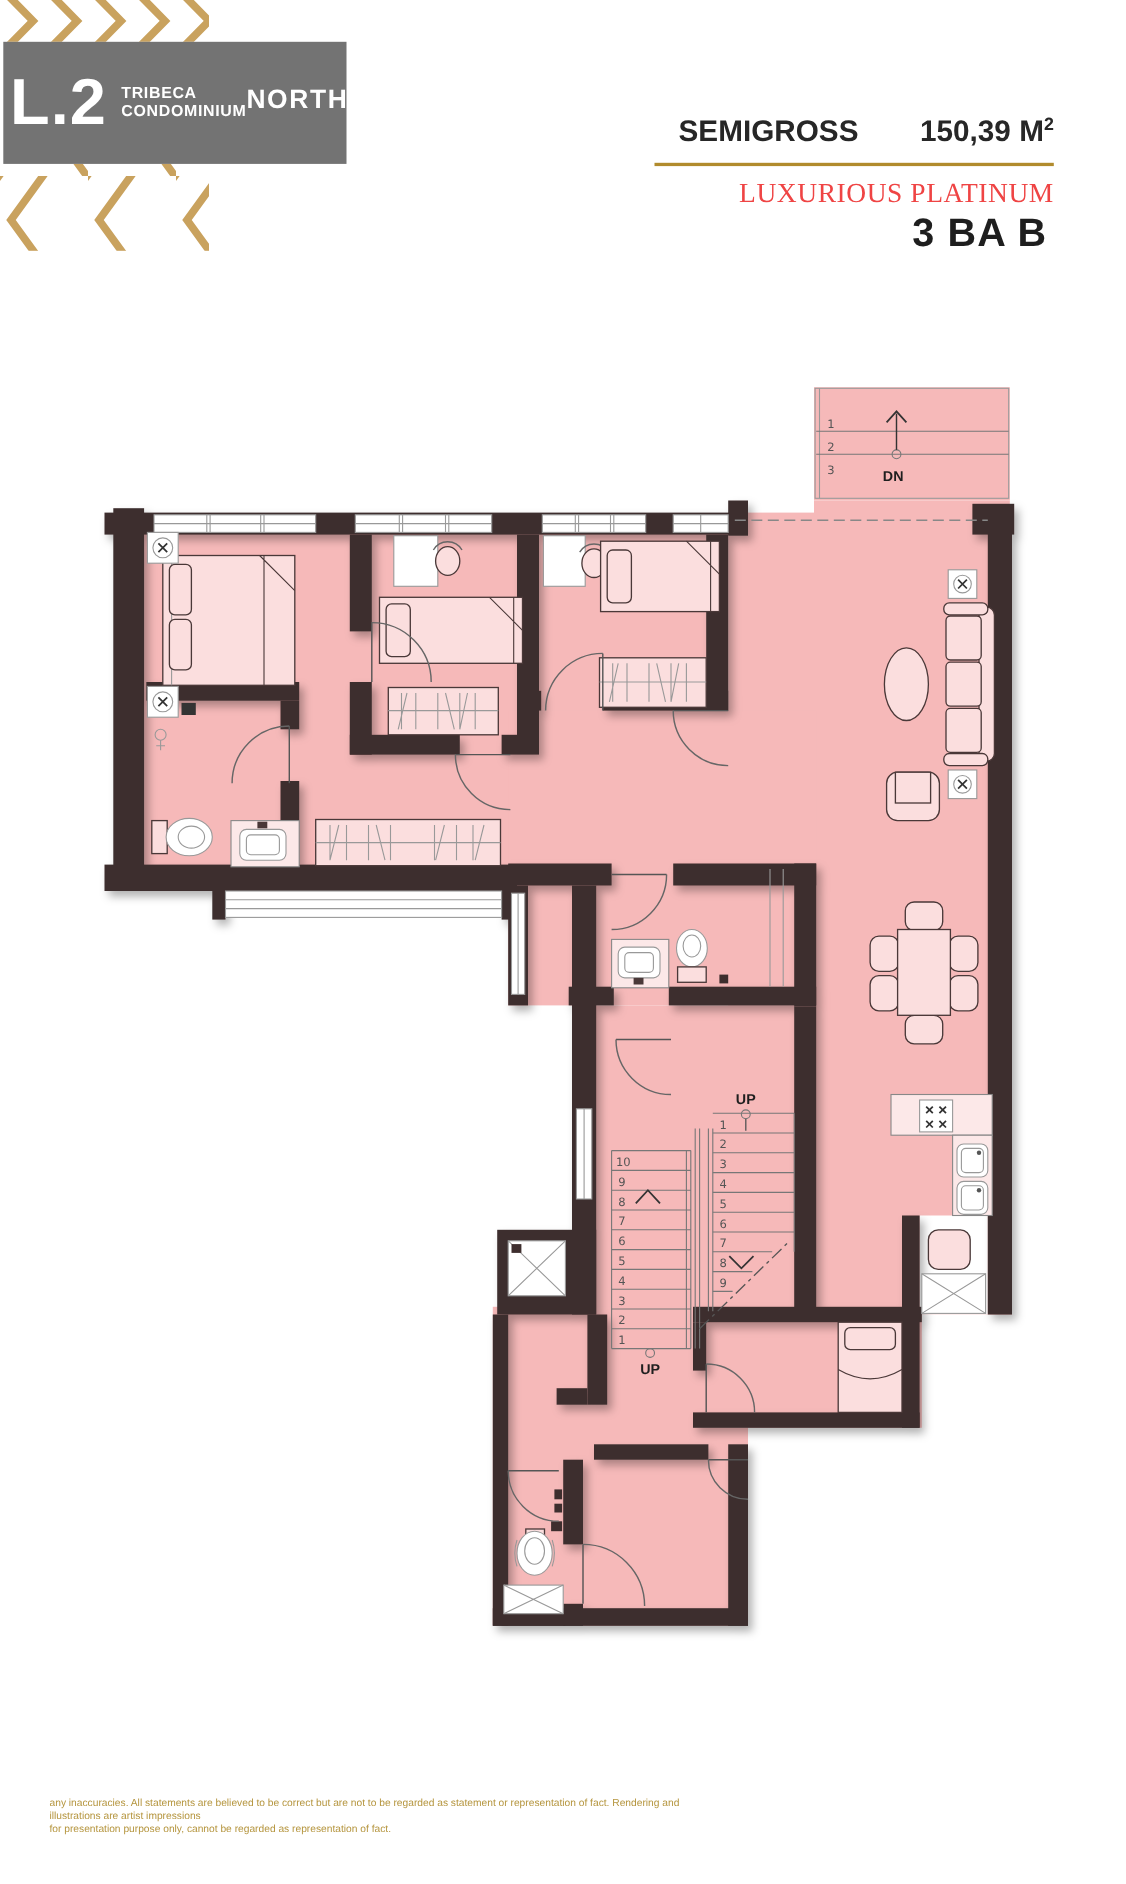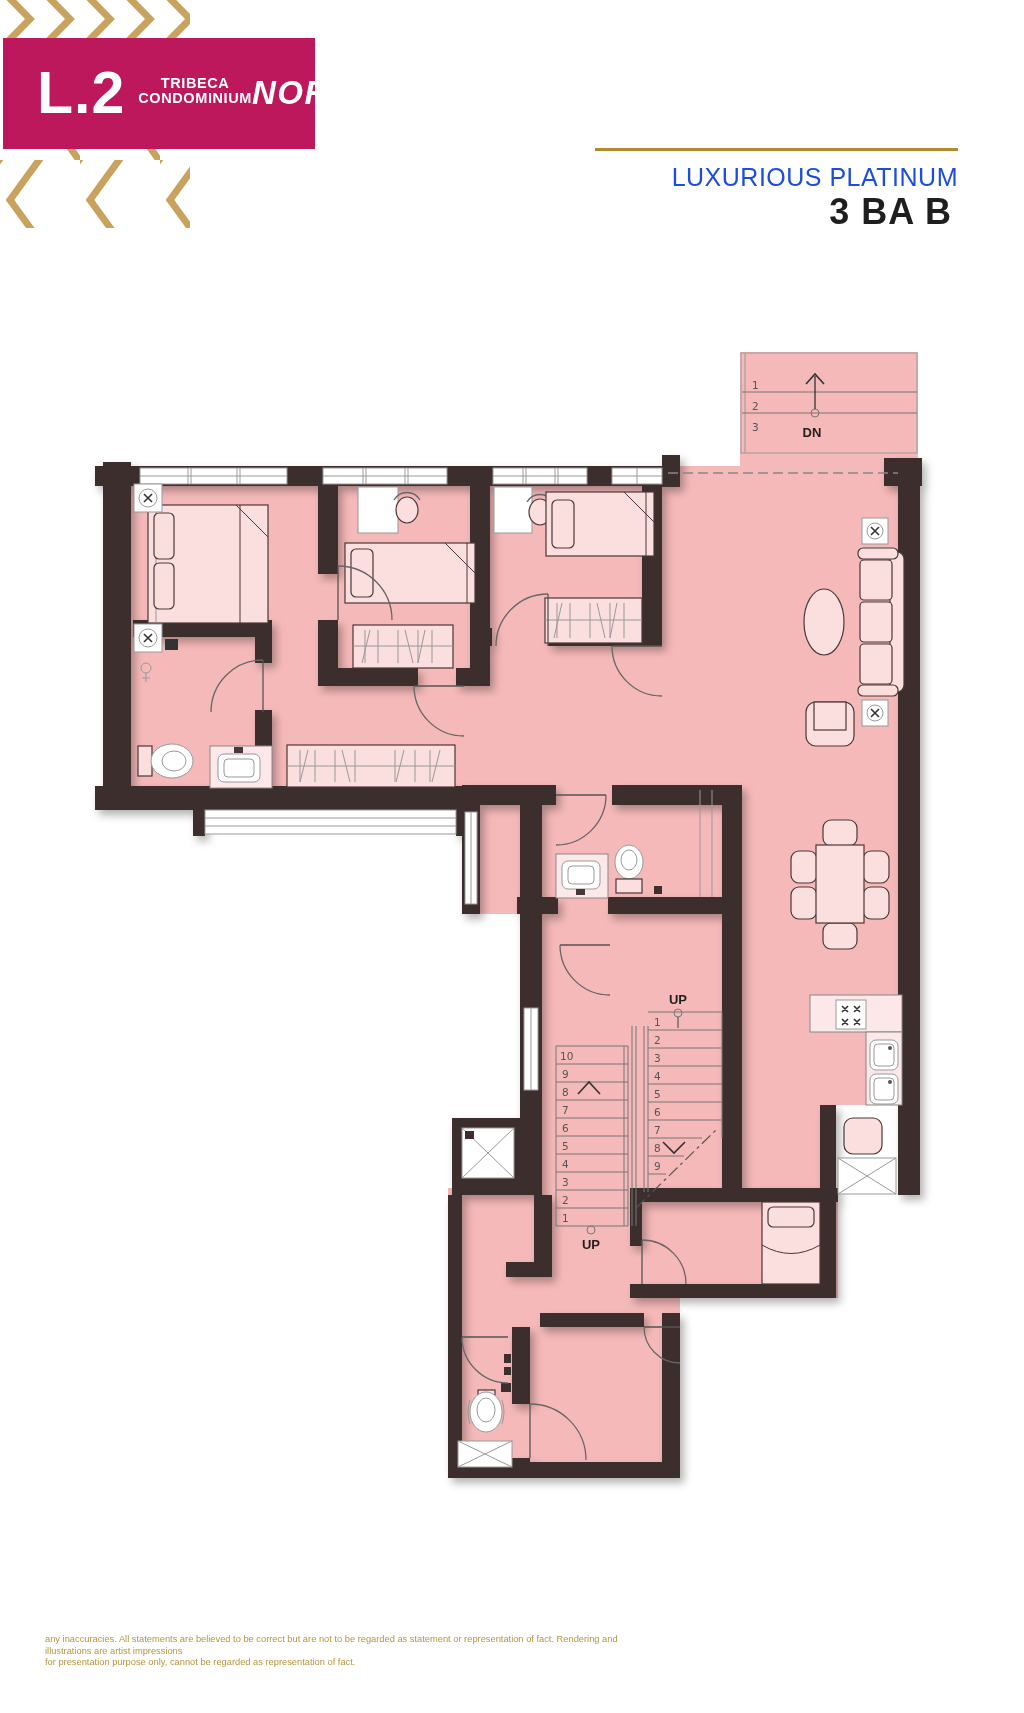--- a/index.html
+++ b/index.html
@@ -1,30 +1,30 @@
 <!DOCTYPE html>
 <html><head>
 <meta charset="utf-8">
 <style>
   html,body{margin:0;padding:0;background:#fff;}
   #page{position:relative;width:1024px;height:1713px;background:#fff;overflow:hidden;
         font-family:"Liberation Sans",sans-serif;}
   #plan-svg{position:absolute;left:0;top:0;}
   
-  #badge{position:absolute;left:3px;top:38px;width:312px;height:111px;background:#be185d;
-         display:flex;align-items:center;padding-left:34px;box-sizing:border-box;gap:13px;color:#fff;text-align:center;}
+  #badge{position:absolute;left:3px;top:38px;width:312px;height:111px;background:#737373;
+         display:flex;align-items:center;padding-left:6px;box-sizing:border-box;gap:13px;color:#fff;}
   #badge .lvl{font-size:59px;font-weight:bold;letter-spacing:1px;line-height:1;}
   #badge .col{display:flex;flex-direction:row;line-height:1.05;}
   #badge .proj{font-size:14.5px;font-weight:bold;letter-spacing:0.6px;}
-  #badge .twr{font-size:33px;font-weight:bold;letter-spacing:1.5px;font-style:italic;}
+  #badge .twr{font-size:24px;font-weight:bold;letter-spacing:1.5px;}
   
   #area-row{position:absolute;top:104px;right:66px;display:flex;gap:56px;align-items:baseline;
             font-size:27px;font-weight:bold;color:#272727;}
   #gold-line{position:absolute;top:148px;left:595px;right:66px;height:3px;background:#b18b2d;}
-  #collection{position:absolute;top:163px;right:66px;font-size:25px;color:#1d4ed8;letter-spacing:0.5px;}
+  #collection{position:absolute;top:163px;right:66px;font-size:25px;color:#ef4444;letter-spacing:0.5px;font-family:Liberation Serif, serif;}
   #unit-type{position:absolute;top:191px;right:72px;font-size:36px;font-weight:bold;color:#1e1e1e;letter-spacing:1px;}
   sup{font-size:60%;}
   
   #disclaimer{position:absolute;left:45px;top:1634px;width:620px;font-size:9.3px;
               line-height:11.6px;color:#b5953e;}
   #disclaimer b{font-weight:bold;}
   .furn{fill:#fbdede;stroke:#4a3838;stroke-width:1.2;}
   .furnlight{fill:#fce8e8;stroke:#888888;stroke-width:1;}
   .wht{fill:#ffffff;stroke:#999999;stroke-width:1;}
   .thin{stroke:#999999;stroke-width:1;fill:none;}
@@ -384,20 +384,24 @@
 </svg>
 
   <div id="badge">
     <span class="lvl">L.2</span>
     <span class="col">
       <span class="proj">TRIBECA CONDOMINIUM</span>
       <span class="twr">NORTHERN</span>
     </span>
   </div>
 
+  <div id="area-row">
+    <span>SEMIGROSS</span>
+    <span><span>150,39 M</span><sup>2</sup></span>
+  </div>
   <div id="gold-line"></div>
   <div id="collection">LUXURIOUS PLATINUM</div>
   <div id="unit-type">3 BA B</div>
 
   <div id="disclaimer">
     <div>any inaccuracies. All statements are believed to be  correct but are not to be regarded as statement or representation of fact. Rendering and illustrations are artist impressions</div>
     <div>for presentation purpose only, cannot be regarded as representation of fact.</div>
   </div>
 
 </div>

